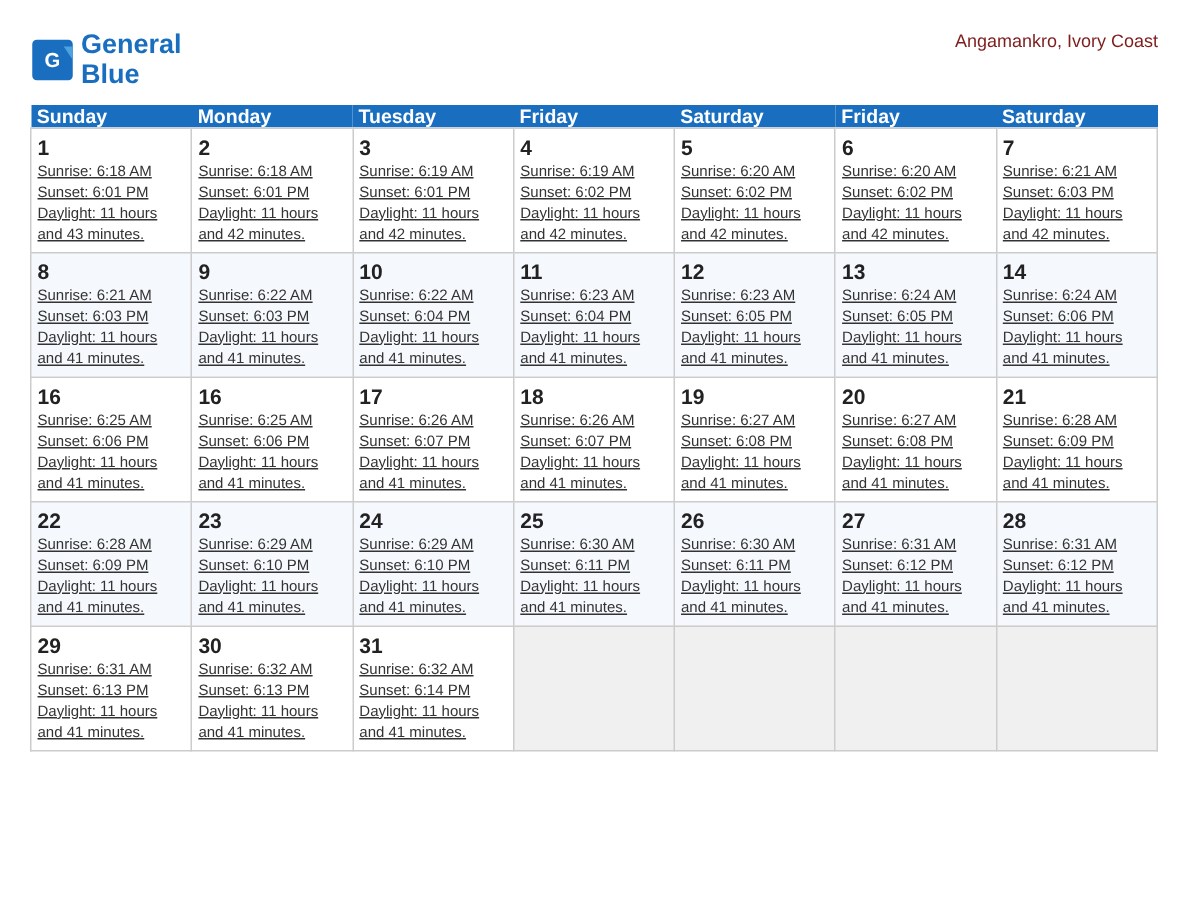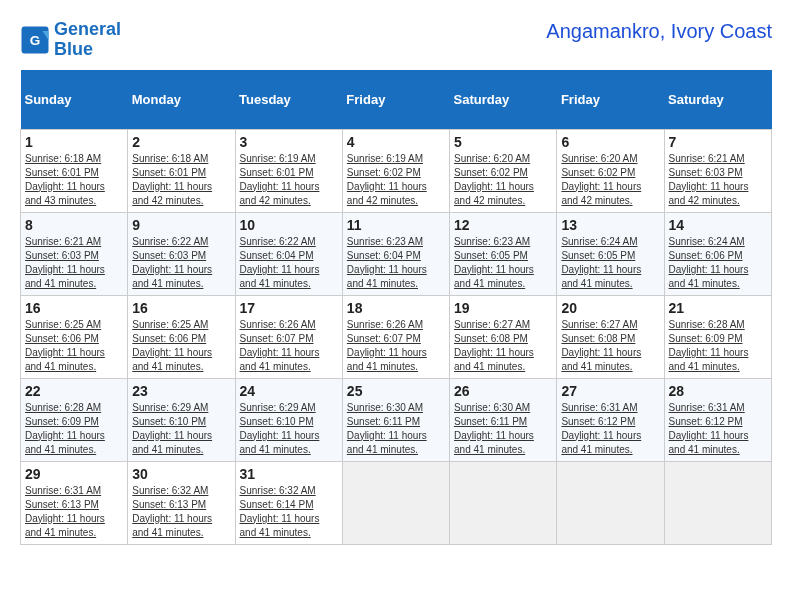--- a/index.html
+++ b/index.html
@@ -36,32 +36,32 @@
     }
     .title-block {
       text-align: right;
     }
     .month-title {
       font-size: 36px;
       font-weight: bold;
       color: #333;
     }
     .subtitle {
-      font-size: 20px;
-      color: #1d4ed8;
+      font-size: 12px;
+      color: #7f1d1d;
     }
     table {
       width: 100%;
       border-collapse: collapse;
       font-size: 11px;
     }
     thead tr th {
       background-color: #1a6ebf;
       color: #fff;
-      padding: 22px 4px;
+      padding: 0 4px;
       text-align: left;
       font-size: 13px;
       font-weight: bold;
     }
     tbody tr td {
       border: 1px solid #ccc;
       vertical-align: top;
       padding: 4px;
       width: 108px;
       min-height: 80px;

